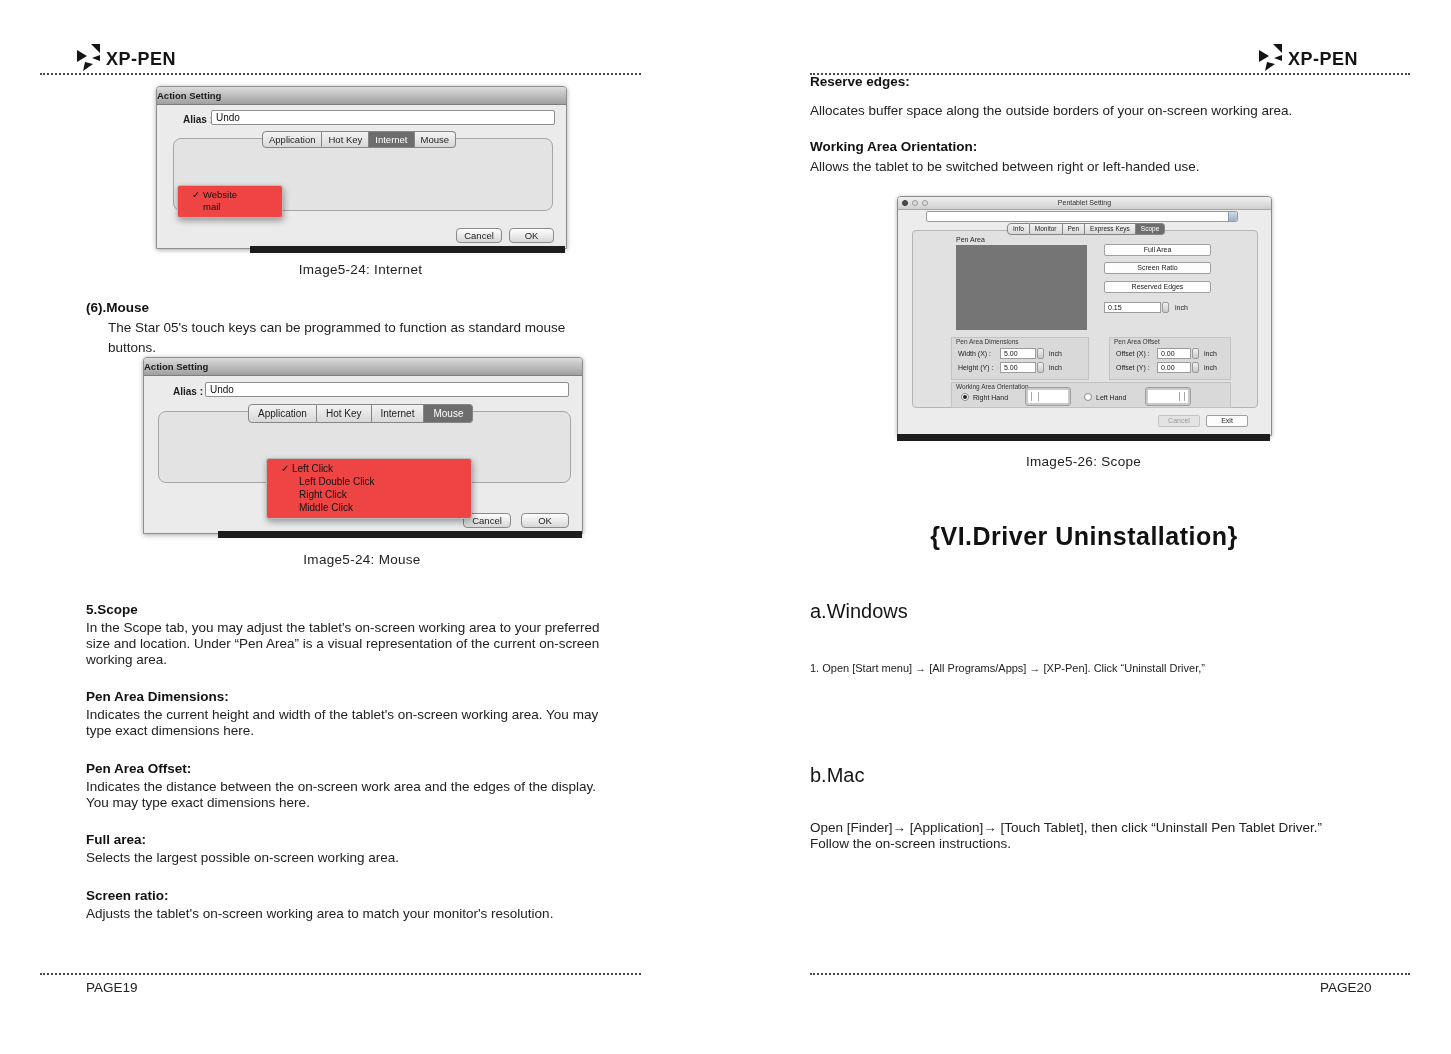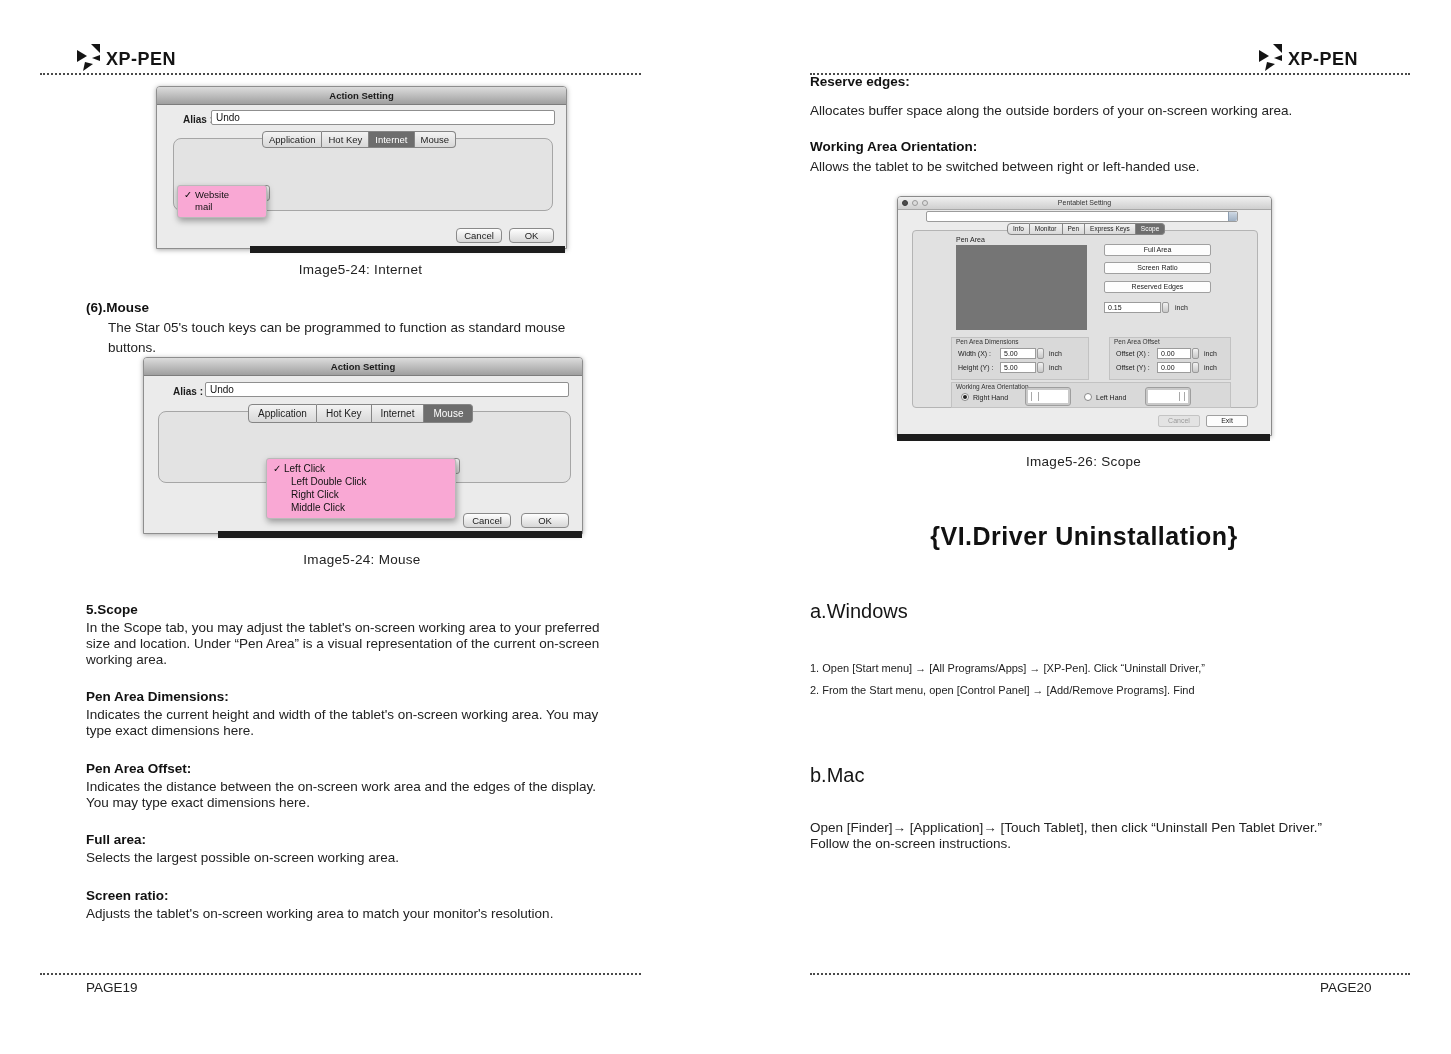--- a/index.html
+++ b/index.html
@@ -12,34 +12,34 @@
   .body{position:absolute;font-size:13.5px;color:#222;line-height:17px}
   .h2{position:absolute;font-size:20px;color:#151515}
   .mainh{position:absolute;font-size:25px;font-weight:bold;color:#111;text-align:center;letter-spacing:.5px}
   .pagenum{position:absolute;font-size:13.5px;color:#222}
   .logo{position:absolute}
 
   
   .dlg{position:absolute;background:#ebebeb;border:1px solid #8e8e8e;border-radius:4px 4px 0 0;
        box-shadow:0 1px 5px rgba(0,0,0,.35)}
   .dtitle{height:17px;background:linear-gradient(#dcdcdc,#9f9f9f);border-bottom:1px solid #7d7d7d;
-          border-radius:3px 3px 0 0;text-align:center;font-size:9.5px;font-weight:bold;line-height:17px;color:#1c1c1c}
+          border-radius:3px 3px 0 0;font-size:9.5px;font-weight:bold;line-height:17px;color:#1c1c1c}
   .lbl{position:absolute;font-size:10px;font-weight:bold;color:#1c1c1c;white-space:nowrap}
   .field{position:absolute;background:#fff;border:1px solid #8f8f8f;border-radius:2px;font-size:10px;
          line-height:12px;padding:1px 0 0 4px;box-sizing:border-box;color:#111;white-space:nowrap}
   .grp{position:absolute;background:#e3e3e3;border:1px solid #a6a6a6;border-radius:8px;z-index:1}
   .tabs{position:absolute;display:flex;z-index:2}
   .tab{font-size:9.5px;line-height:13px;padding:1px 6px;background:linear-gradient(#f3f3f3,#d8d8d8);
        border:1px solid #858585;border-left:none;color:#1c1c1c;white-space:nowrap}
   .tab:first-child{border-left:1px solid #858585;border-radius:4px 0 0 4px}
   .tab:last-child{border-radius:0 4px 4px 0}
   .tab.sel{background:#6d6d6d;color:#fff}
   .t2 .tab{font-size:10px;padding:2px 9px}
-  .popup{position:absolute;background:#f9a8d4;border:1px solid #b9b9b9;border-radius:3px;
-         box-shadow:1px 3px 6px rgba(0,0,0,.35);z-index:3;padding:3px 0 4px}
+  .popup{position:absolute;background:#ef4444;border:1px solid #b9b9b9;border-radius:3px;
+         box-shadow:1px 3px 6px rgba(0,0,0,.35);z-index:3;padding:3px 8px 4px}
   .pitem{font-size:9.5px;line-height:12px;color:#111;padding-left:6px;white-space:nowrap}
   .pitem .chk{display:inline-block;width:11px}
   .pitem.noc{padding-left:17px}
   .p2 .pitem{font-size:10px;line-height:13px}
   .p2 .pitem.noc{padding-left:24px}
   .btn{position:absolute;height:15px;background:linear-gradient(#fefefe,#d7d7d7);border:1px solid #8a8a8a;
        border-radius:4px;font-size:9.5px;line-height:13px;text-align:center;color:#1c1c1c;box-sizing:border-box;z-index:2}
   .combo-stub{position:absolute;width:13px;height:16px;background:linear-gradient(#f5f5f5,#d2d2d2);
               border:1px solid #909090;border-radius:0 3px 3px 0;box-sizing:border-box;z-index:2}
   .strip{position:absolute;background:#1d1d1d}
@@ -245,20 +245,19 @@
   <div class="btn3" style="left:308px;top:218px;width:42px">Exit</div>
 </div>
 <div class="strip" style="left:897px;top:434px;width:373px;height:7px"></div>
 <div class="caption" style="left:897px;top:454px;width:373px">Image5-26: Scope</div>
 
 <div class="mainh" style="left:814px;top:522px;width:540px">{VI.Driver Uninstallation}</div>
 
 <div class="h2" style="left:810px;top:600px">a.Windows</div>
 <div class="abs" style="left:810px;top:659px">
   <div class="wline">1. Open [Start menu] → [All Programs/Apps] → [XP-Pen]. Click “Uninstall Driver,”</div>
-  <div class="wline" style="margin-top:3px">2. From the Start menu, open [Control Panel] → [Add/Remove Programs]. Find</div>
 </div>
 
 <div class="h2" style="left:810px;top:764px">b.Mac</div>
 <div class="body" style="left:810px;top:820px;width:545px;line-height:16px">Open [Finder]→ [Application]→ [Touch Tablet], then click “Uninstall Pen Tablet Driver.” Follow the on-screen instructions.</div>
 
 <div class="dots" style="left:810px;top:973px;width:600px"></div>
 <div class="pagenum" style="left:1320px;top:980px">PAGE20</div>
 
 </body></html>

